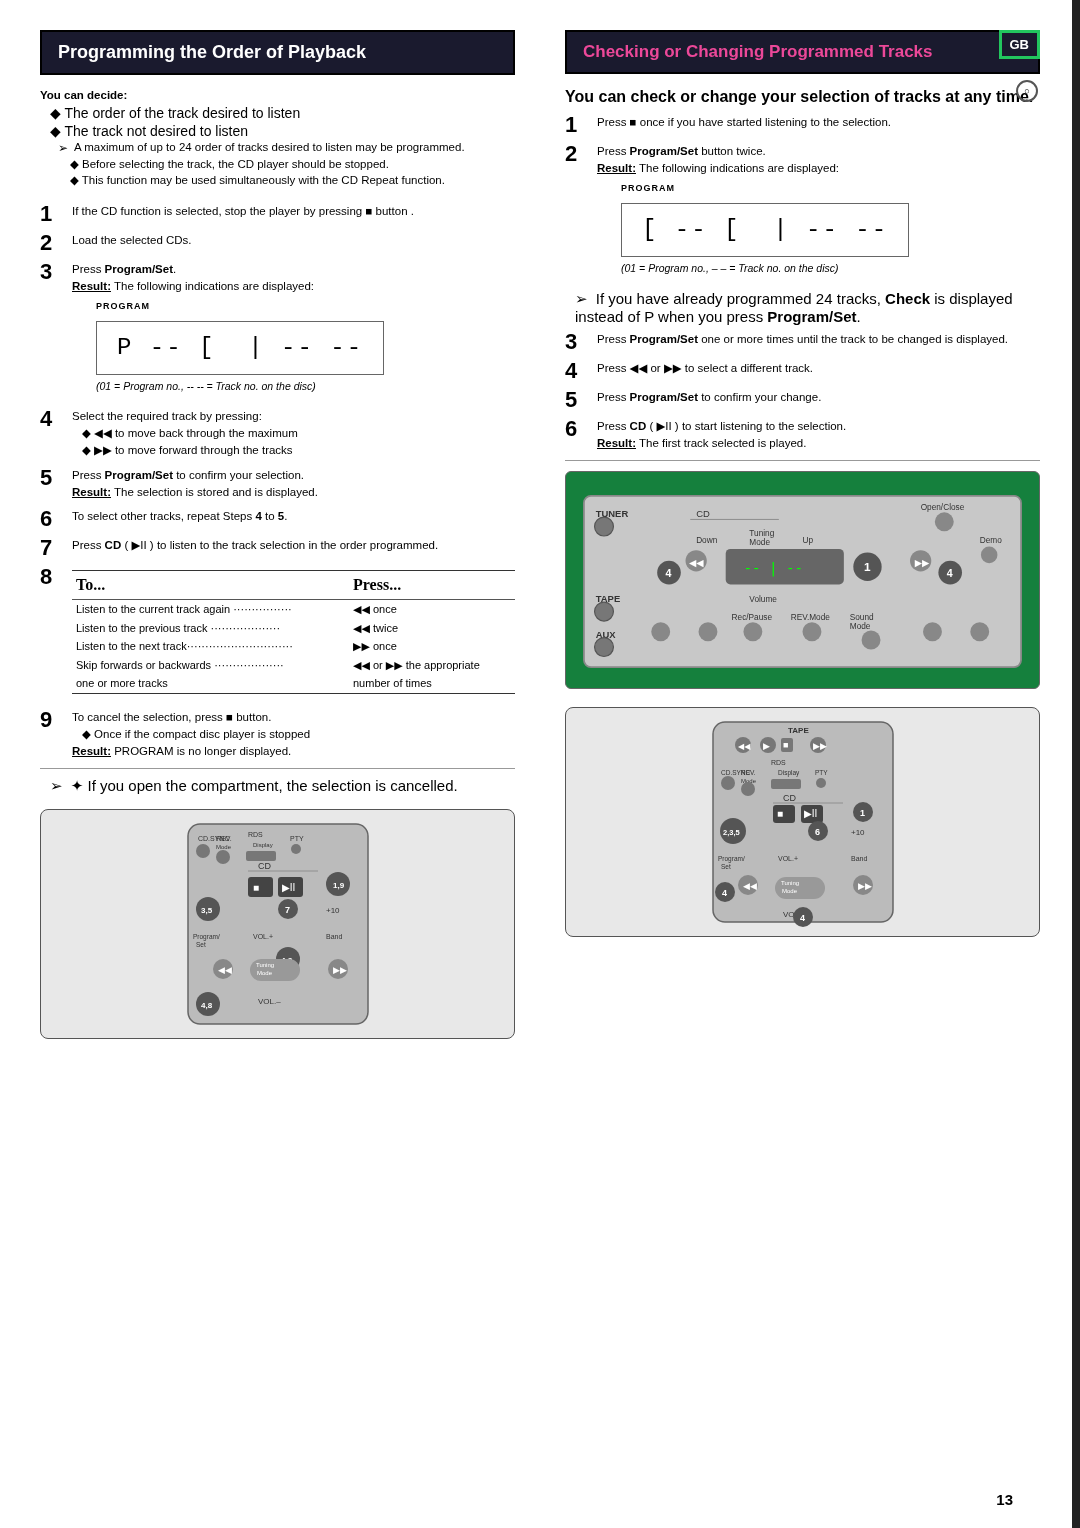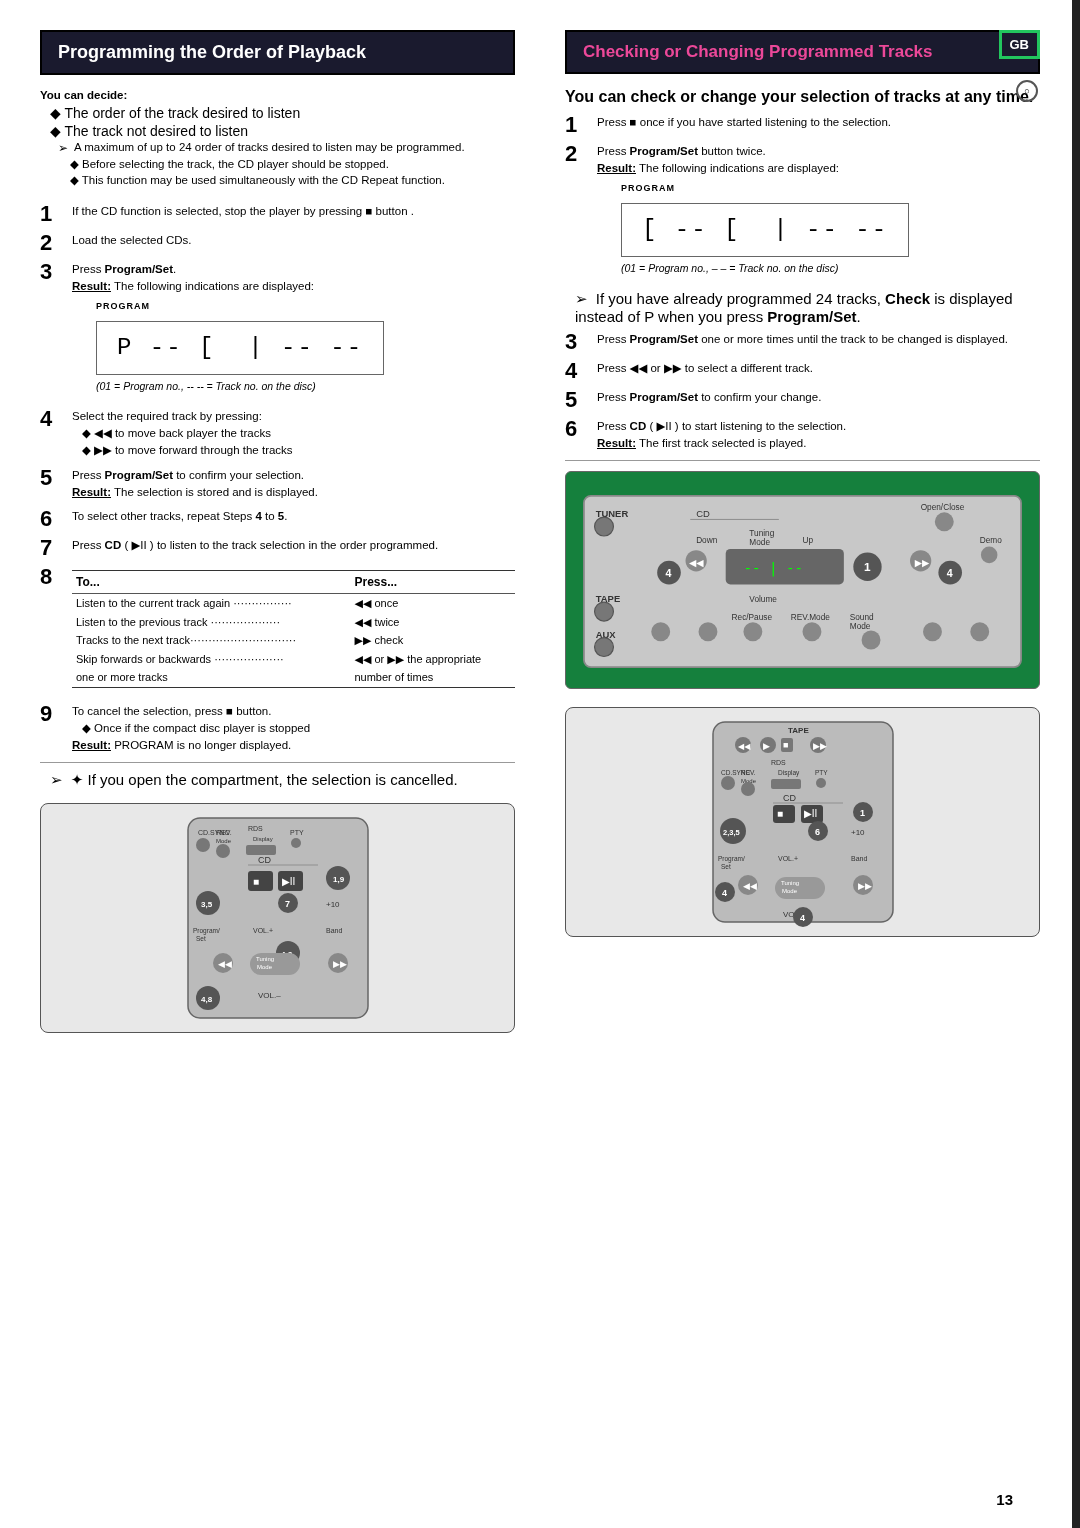--- a/index.html
+++ b/index.html
@@ -132,24 +132,25 @@
     }
     .table-step8 {
       width: 100%;
       border-top: 1px solid #333;
       border-bottom: 1px solid #333;
       margin: 4px 0 8px 0;
       border-collapse: collapse;
     }
     .table-step8 th {
       font-weight: bold;
-      font-size: 12px;
+      font-size: 16px;
       padding: 2px 4px;
       text-align: left;
       border-bottom: 1px solid #555;
+      font-family: Liberation Serif, serif;
     }
     .table-step8 td {
       font-size: 11px;
       padding: 1px 4px;
       vertical-align: top;
     }
     .note-arrow {
       font-size: 15px;
       padding-left: 10px;
       margin-bottom: 6px;
@@ -269,21 +270,21 @@
           </div>
           <div class="caption-text">(01 = Program no., -- -- = Track no. on the disc)</div>
         </div>
       </div>
 
       
       <div class="step-block">
         <div class="step-num">4</div>
         <div class="step-content">
           Select the required track by pressing:<br>
-          <span style="padding-left:10px;">◆ ◀◀ to move back player the tracks</span><br>
+          <span style="padding-left:10px;">◆ ◀◀ to move back through the maximum</span><br>
           <span style="padding-left:10px;">◆ ▶▶ to move forward through the tracks</span>
         </div>
       </div>
 
       
       <div class="step-block">
         <div class="step-num">5</div>
         <div class="step-content">
           Press <strong>Program/Set</strong> to confirm your selection.<br>
           <span class="result-label">Result:</span> The selection is stored and is displayed.
@@ -320,22 +321,22 @@
             <tbody>
               <tr>
                 <td>Listen to the current track again ················</td>
                 <td>◀◀ once</td>
               </tr>
               <tr>
                 <td>Listen to the previous track ···················</td>
                 <td>◀◀ twice</td>
               </tr>
               <tr>
-                <td>Tracks to the next track·····························</td>
-                <td>▶▶ check</td>
+                <td>Listen to the next track·····························</td>
+                <td>▶▶ once</td>
               </tr>
               <tr>
                 <td>Skip forwards or backwards ···················</td>
                 <td>◀◀ or ▶▶ the appropriate</td>
               </tr>
               <tr>
                 <td>one or more tracks</td>
                 <td>number of times</td>
               </tr>
             </tbody>

